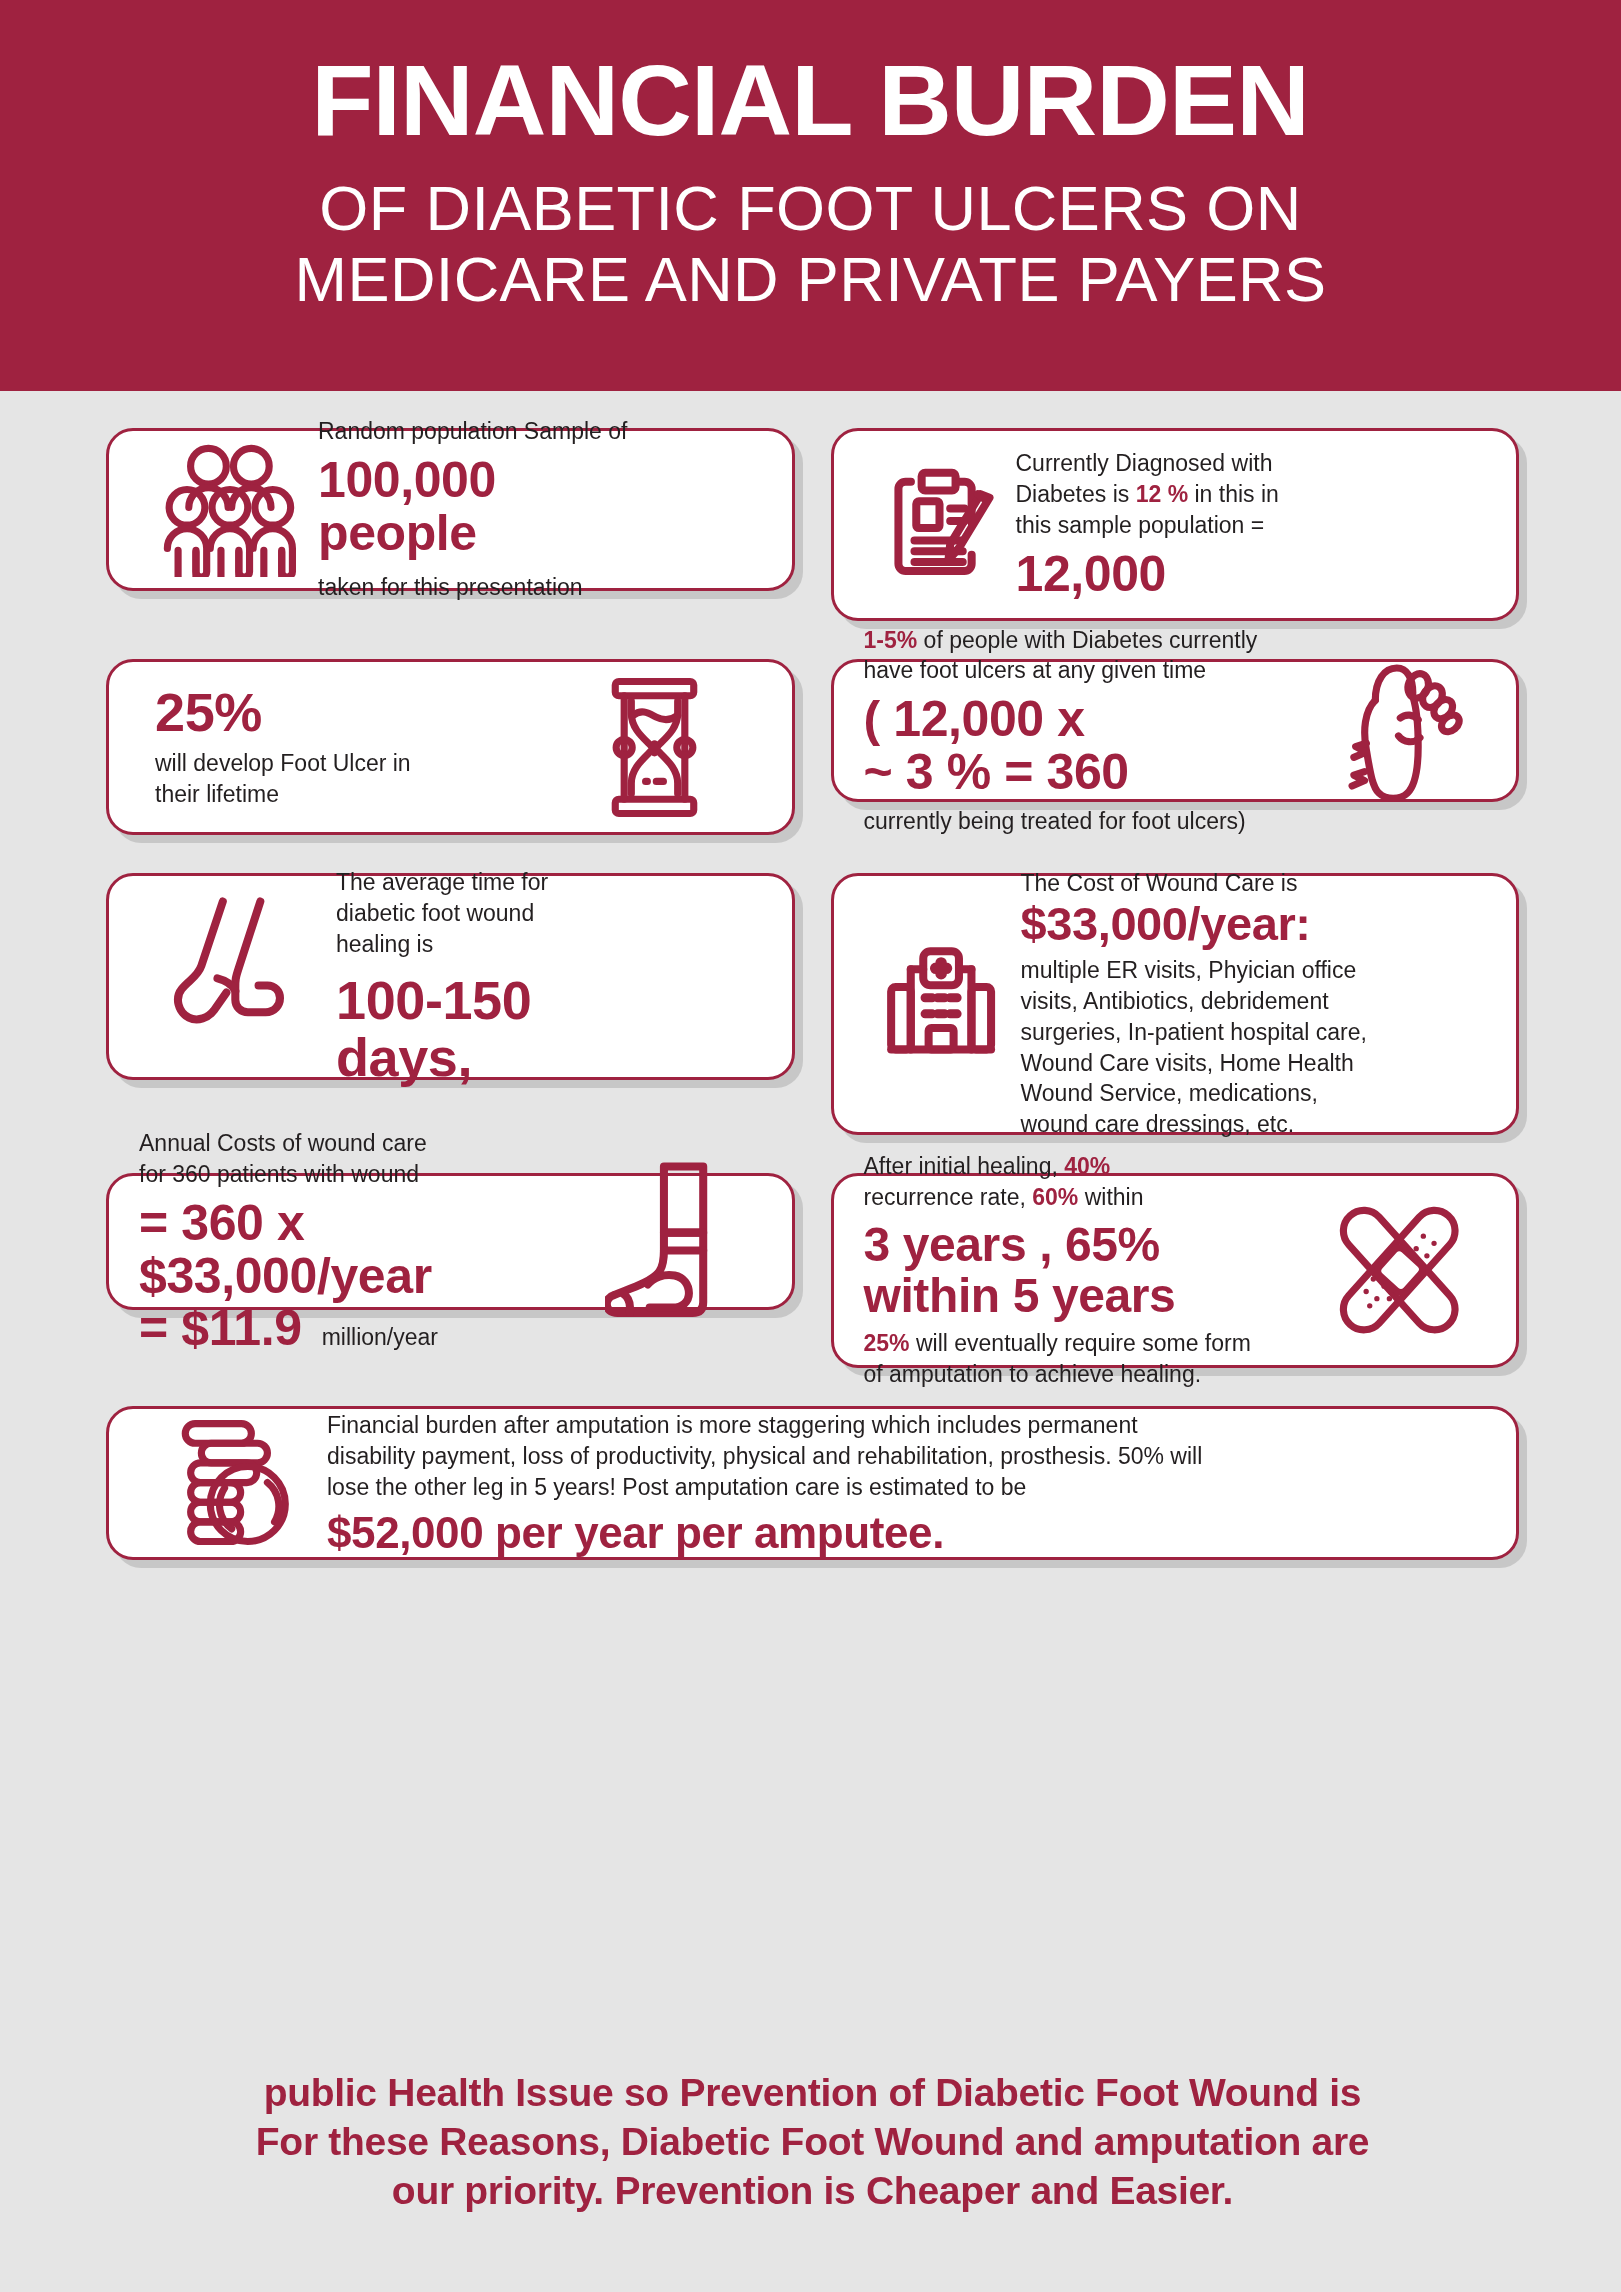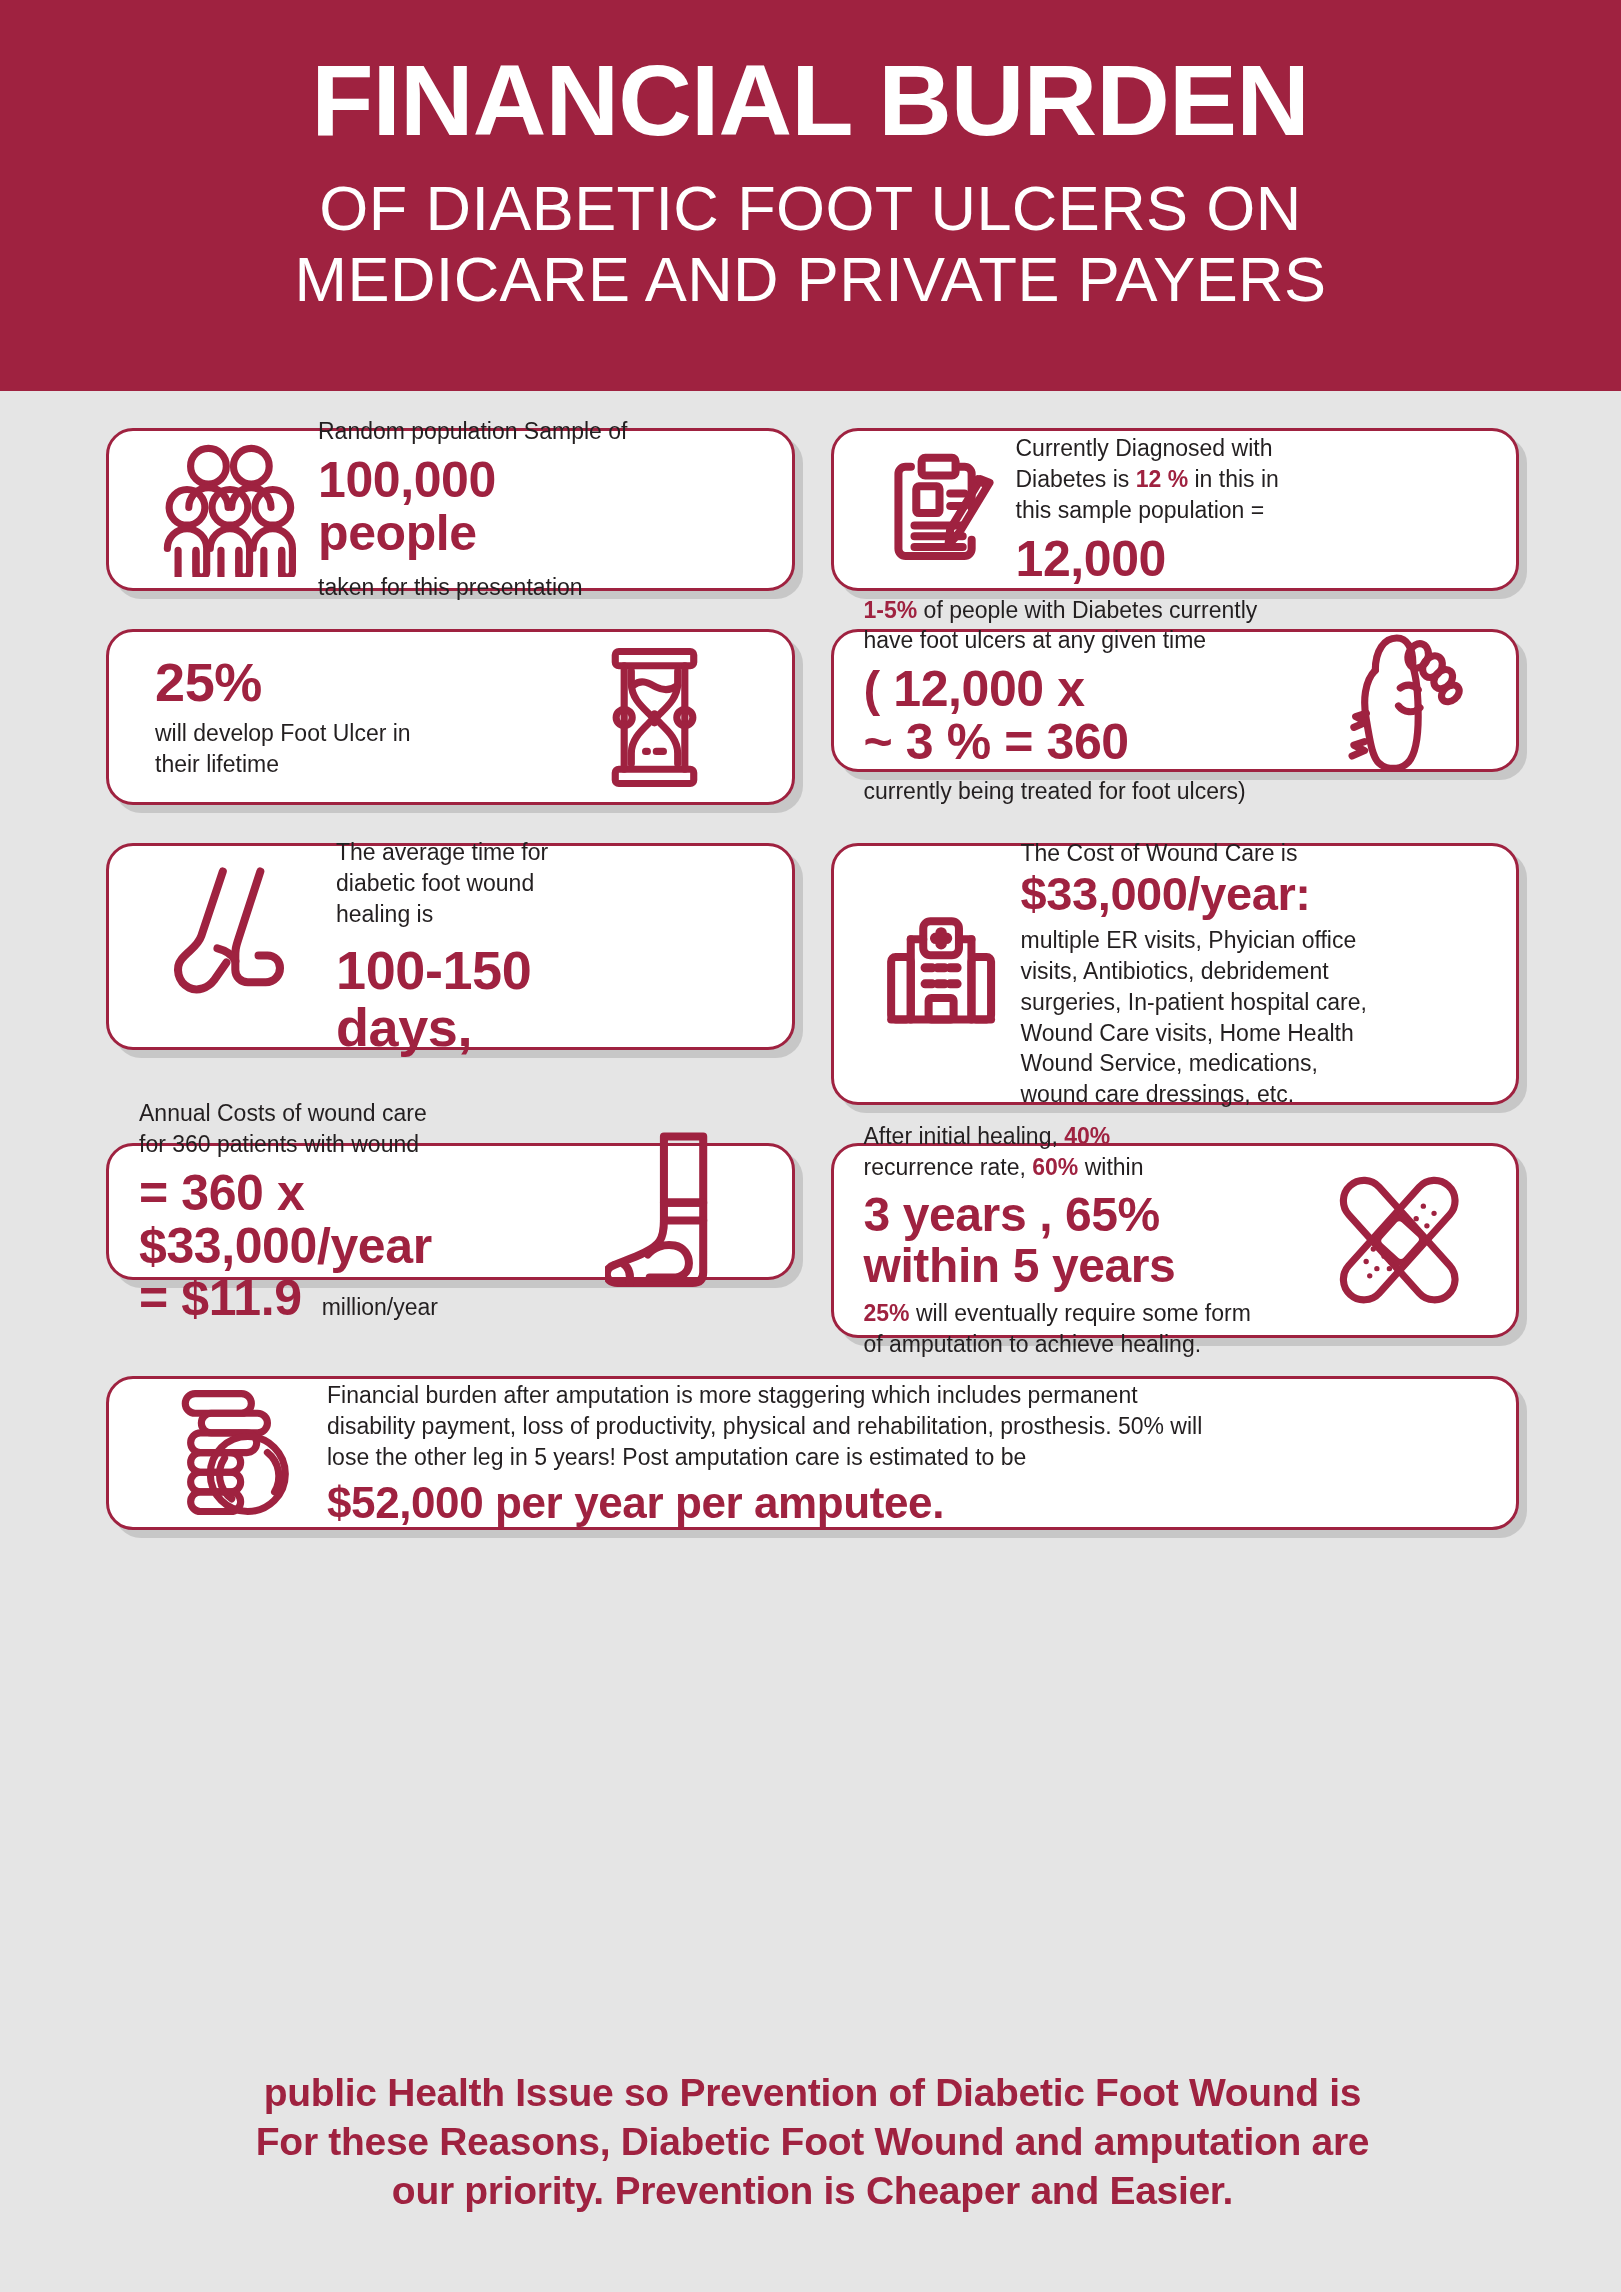--- a/index.html
+++ b/index.html
@@ -167,21 +167,21 @@
           </svg>
         </div>
         <div class="body">
           <div class="small">Random population Sample of</div>
           <div class="big gap-s">100,000</div>
           <div class="big">people</div>
           <div class="small gap-m">taken for this presentation</div>
         </div>
       </div>
 
-      <div class="card" style="height:163px;">
+      <div class="card" style="height:193px;">
         <div class="icon-box" style="width:152px;">
           <svg width="125" height="125" viewBox="0 0 140 140">
             <g fill="none" stroke="#9F2240" stroke-width="9" stroke-linecap="round" stroke-linejoin="round">
               <path d="M92 22 h6 a8 8 0 0 1 8 8 v38 M106 104 v10 a8 8 0 0 1 -8 8 h-66 a8 8 0 0 1 -8 -8 v-84 a8 8 0 0 1 8 -8 h6"></path>
               <rect x="50" y="12" width="38" height="20" rx="4"></rect>
               <rect x="44" y="44" width="26" height="30" rx="3"></rect>
               <path d="M82 52 h16 M82 66 h16"></path>
               <path d="M42 88 h54 M42 100 h54 M42 112 h54"></path>
 
               <path d="M126 40 l-34 56 -12 14 2 -18 34 -56 z"></path>

